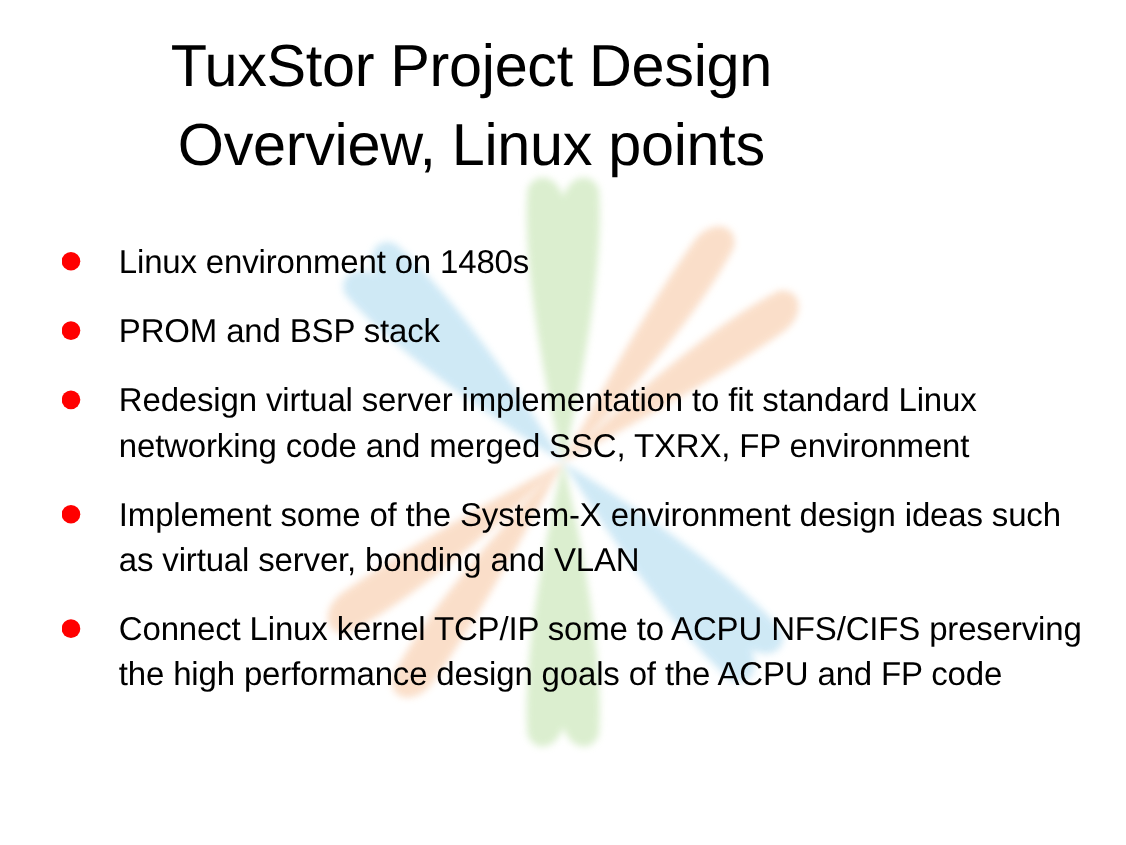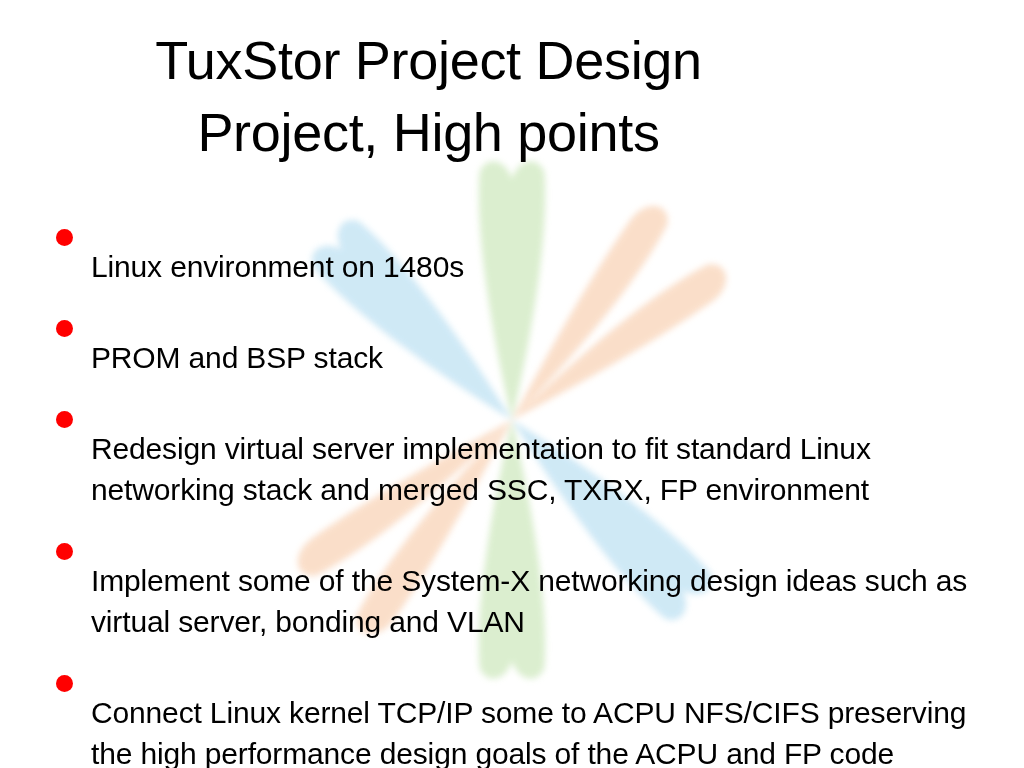--- a/index.html
+++ b/index.html
@@ -59,21 +59,20 @@
     position: absolute;
     left: 56px;
     top: 218px;
     width: 948px;
     z-index: 2;
   }
   .bullet-row {
     display: flex;
     align-items: flex-start;
     margin-bottom: 22px;
-    flex-direction: column;
   }
   .bullet-marker {
     flex: 0 0 auto;
     width: 17px;
     height: 17px;
     border-radius: 50%;
     background: #ff0000;
     margin-top: 11px;
     margin-right: 0;
   }
@@ -137,43 +136,43 @@
 
       <g fill="#fadcc5">
         <use href="#petal" transform="translate(512,420) rotate(-128)"></use>
         <use href="#petal" transform="translate(512,420) rotate(-142) scale(-1,1)"></use>
       </g>
     </g>
   </svg>
 
   <div id="title-block">
     <span class="title-line">TuxStor Project Design</span>
-    <span class="title-line">Project, High points</span>
+    <span class="title-line">Overview, Linux points</span>
   </div>
 
   <div id="bullet-list">
 
     <div class="bullet-row">
       <span class="bullet-marker"></span>
       <span class="bullet-text">Linux environment on 1480s</span>
     </div>
 
     <div class="bullet-row">
       <span class="bullet-marker"></span>
       <span class="bullet-text">PROM and BSP stack</span>
     </div>
 
     <div class="bullet-row">
       <span class="bullet-marker"></span>
-      <span class="bullet-text">Redesign virtual server implementation to fit standard Linux networking stack and merged SSC, TXRX, FP environment</span>
+      <span class="bullet-text">Redesign virtual server implementation to fit standard Linux networking code and merged SSC, TXRX, FP environment</span>
     </div>
 
     <div class="bullet-row">
       <span class="bullet-marker"></span>
-      <span class="bullet-text">Implement some of the System-X networking design ideas such as virtual server, bonding and VLAN</span>
+      <span class="bullet-text">Implement some of the System-X environment design ideas such as virtual server, bonding and VLAN</span>
     </div>
 
     <div class="bullet-row">
       <span class="bullet-marker"></span>
       <span class="bullet-text">Connect Linux kernel TCP/IP some to ACPU NFS/CIFS preserving the high performance design goals of the ACPU and FP code</span>
     </div>
 
   </div>
 
 </div>

